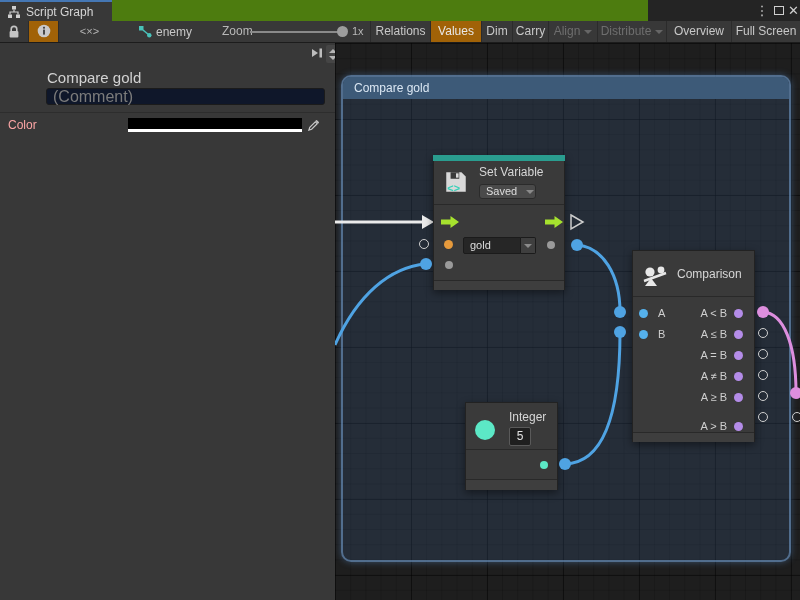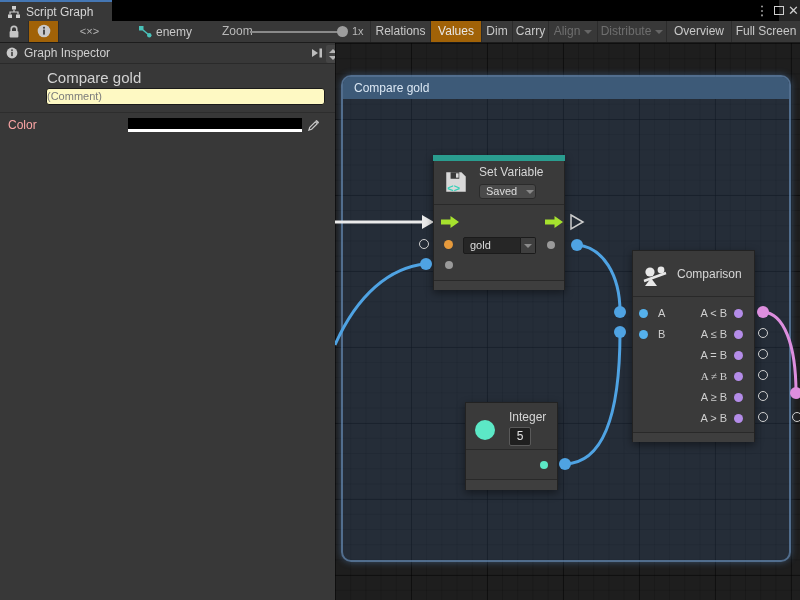--- a/index.html
+++ b/index.html
@@ -1,43 +1,43 @@
 <!DOCTYPE html>
 <html><head>
 <meta charset="utf-8">
 <style>
   * { margin:0; padding:0; box-sizing:border-box; }
   html,body { width:800px; height:600px; overflow:hidden; background:#242424;
     font-family:"Liberation Sans", sans-serif; color:#c8c8c8; }
   .abs { position:absolute; }
   
-  #tabbar { position:absolute; left:0; top:0; width:779px; height:21px; background:#000000; }
+  #tabbar { position:absolute; left:0; top:0; width:648px; height:21px; background:#4d7c0f; }
   #tab { position:absolute; left:0; top:0; width:112px; height:21px; background:#383838;
     border-top:2px solid #4577b4; display:flex; align-items:center; gap:5px; padding-left:7px;
     font-size:12px; color:#d6d6d6; }
   .winctl { position:absolute; top:0; height:21px; display:flex; align-items:center; justify-content:center;
     color:#cfcfcf; font-size:13px; }
   
   #toolbar { position:absolute; left:0; top:21px; width:800px; height:22px; background:#383838;
     border-bottom:1px solid #1c1c1c; font-size:12px; }
   .tbtn { position:absolute; top:0; height:21px; line-height:21px; text-align:center;
     border-left:1px solid #2b2b2b; color:#c8c8c8; }
   .tbtn.active { background:#a16207; color:#e8e8e8; }
   .tbtn.disabled { color:#6e6e6e; }
   .caret { display:inline-block; width:0; height:0; border-left:4px solid transparent;
     border-right:4px solid transparent; border-top:4px solid #8a8a8a; margin-left:4px; vertical-align:middle; }
   .caret.dim { border-top-color:#666; }
   
   #inspector { position:absolute; left:0; top:43px; width:335px; height:557px; background:#383838; }
   #insp-header { position:absolute; left:0; top:0; width:335px; height:21px;
     border-bottom:1px solid #2a2a2a; display:flex; align-items:center; gap:6px; padding-left:6px;
     font-size:12px; color:#d0d0d0; }
-  #comment-box { position:absolute; left:46px; top:45px; width:279px; height:17px; background:#fef9c3;
-    border:1px solid #1b1b1b; border-radius:3px; font-size:11px; color:#7b7b7b; line-height:15px;
-    }
+  #comment-box { position:absolute; left:46px; top:45px; width:279px; height:17px; background:#0f172a;
+    border:1px solid #1b1b1b; border-radius:3px; font-size:16px; color:#7b7b7b; line-height:15px;
+    padding-left:6px; }
   #color-swatch { position:absolute; left:128px; top:75px; width:174px; height:14px; background:#000; }
   #color-swatch::after { content:""; position:absolute; left:0; bottom:0; width:100%; height:3px; background:#fff; }
   .updown { width:13px; height:18px; background:#454545; border-radius:2px; display:flex;
     flex-direction:column; align-items:center; justify-content:center; gap:3px; }
   .tri-up { width:0;height:0;border-left:4px solid transparent;border-right:4px solid transparent;
     border-bottom:4px solid #b5b5b5; }
   .tri-down { width:0;height:0;border-left:4px solid transparent;border-right:4px solid transparent;
     border-top:4px solid #b5b5b5; }
   
   #graph { position:absolute; left:335px; top:43px; width:465px; height:557px; background-color:#1e1e1e;
@@ -124,28 +124,20 @@
     <span>Align</span><span class="caret dim"></span>
   </div>
   <div class="tbtn disabled" style="left:597px;width:69px;">
     <span>Distribute</span><span class="caret dim"></span>
   </div>
   <div class="tbtn" style="left:666px;width:65px;">Overview</div>
   <div class="tbtn" style="left:731px;width:69px;">Full Screen</div>
 </div>
 
 <div id="inspector">
-  <div id="insp-header">
-    <svg width="12" height="12" viewBox="0 0 14 14">
-      <circle cx="7" cy="7" r="6.3" fill="#c9c9c9"></circle>
-      <rect x="6.1" y="5.6" width="1.8" height="5" fill="#383838"></rect>
-      <rect x="6.1" y="2.8" width="1.8" height="1.8" fill="#383838"></rect>
-    </svg>
-    <span>Graph Inspector</span>
-  </div>
   <div class="abs" style="left:310px;top:3px;">
     <svg width="14" height="14" viewBox="0 0 14 14">
       <path d="M2 3l6 4-6 4z" fill="#bdbdbd"></path>
       <rect x="9.5" y="2.5" width="2.5" height="9" fill="#bdbdbd"></rect>
     </svg>
   </div>
   <div class="updown abs" style="left:326px;top:2px;">
     <div class="tri-up"></div>
     <div class="tri-down"></div>
   </div>
@@ -232,29 +224,29 @@
     <div class="crow" style="left:0;top:73px;width:100%;">
       <div class="dot p-blue" style="left:6px;top:6px;"></div>
       <span class="abs" style="left:25px;">B</span>
       <span class="abs" style="right:27px;">A ≤ B</span>
       <div class="dot p-purple" style="left:101px;top:6px;"></div>
     </div>
     <div class="crow" style="left:0;top:94px;width:100%;">
       <span class="abs" style="right:27px;">A = B</span>
       <div class="dot p-purple" style="left:101px;top:6px;"></div>
     </div>
-    <div class="crow" style="left:0;top:115px;width:100%;font-family:Liberation Serif, serif;">
+    <div class="crow" style="left:0;top:115px;width:100%;">
       <span class="abs" style="right:27px;">A ≠ B</span>
       <div class="dot p-purple" style="left:101px;top:6px;"></div>
     </div>
     <div class="crow" style="left:0;top:136px;width:100%;">
       <span class="abs" style="right:27px;">A ≥ B</span>
       <div class="dot p-purple" style="left:101px;top:6px;"></div>
     </div>
-    <div class="crow" style="left:0;top:157px;width:100%;">
+    <div class="crow" style="left:0;top:165px;width:100%;">
       <span class="abs" style="right:27px;">A &gt; B</span>
       <div class="dot p-purple" style="left:101px;top:6px;"></div>
     </div>
     <div class="node-footer" style="top:181px;height:10px;"></div>
   </div>
 
   <div class="node" style="left:130px;top:359px;width:93px;height:88px;">
     <div class="abs" style="left:9px;top:17px;width:20px;height:20px;border-radius:50%;background:#5ce8c6;"></div>
     <div class="ntitle abs" style="left:43px;top:7px;">Integer</div>
     <div class="abs" style="left:43px;top:24px;width:22px;height:19px;background:#1f1f1f;border:1px solid #5a5a5a;

